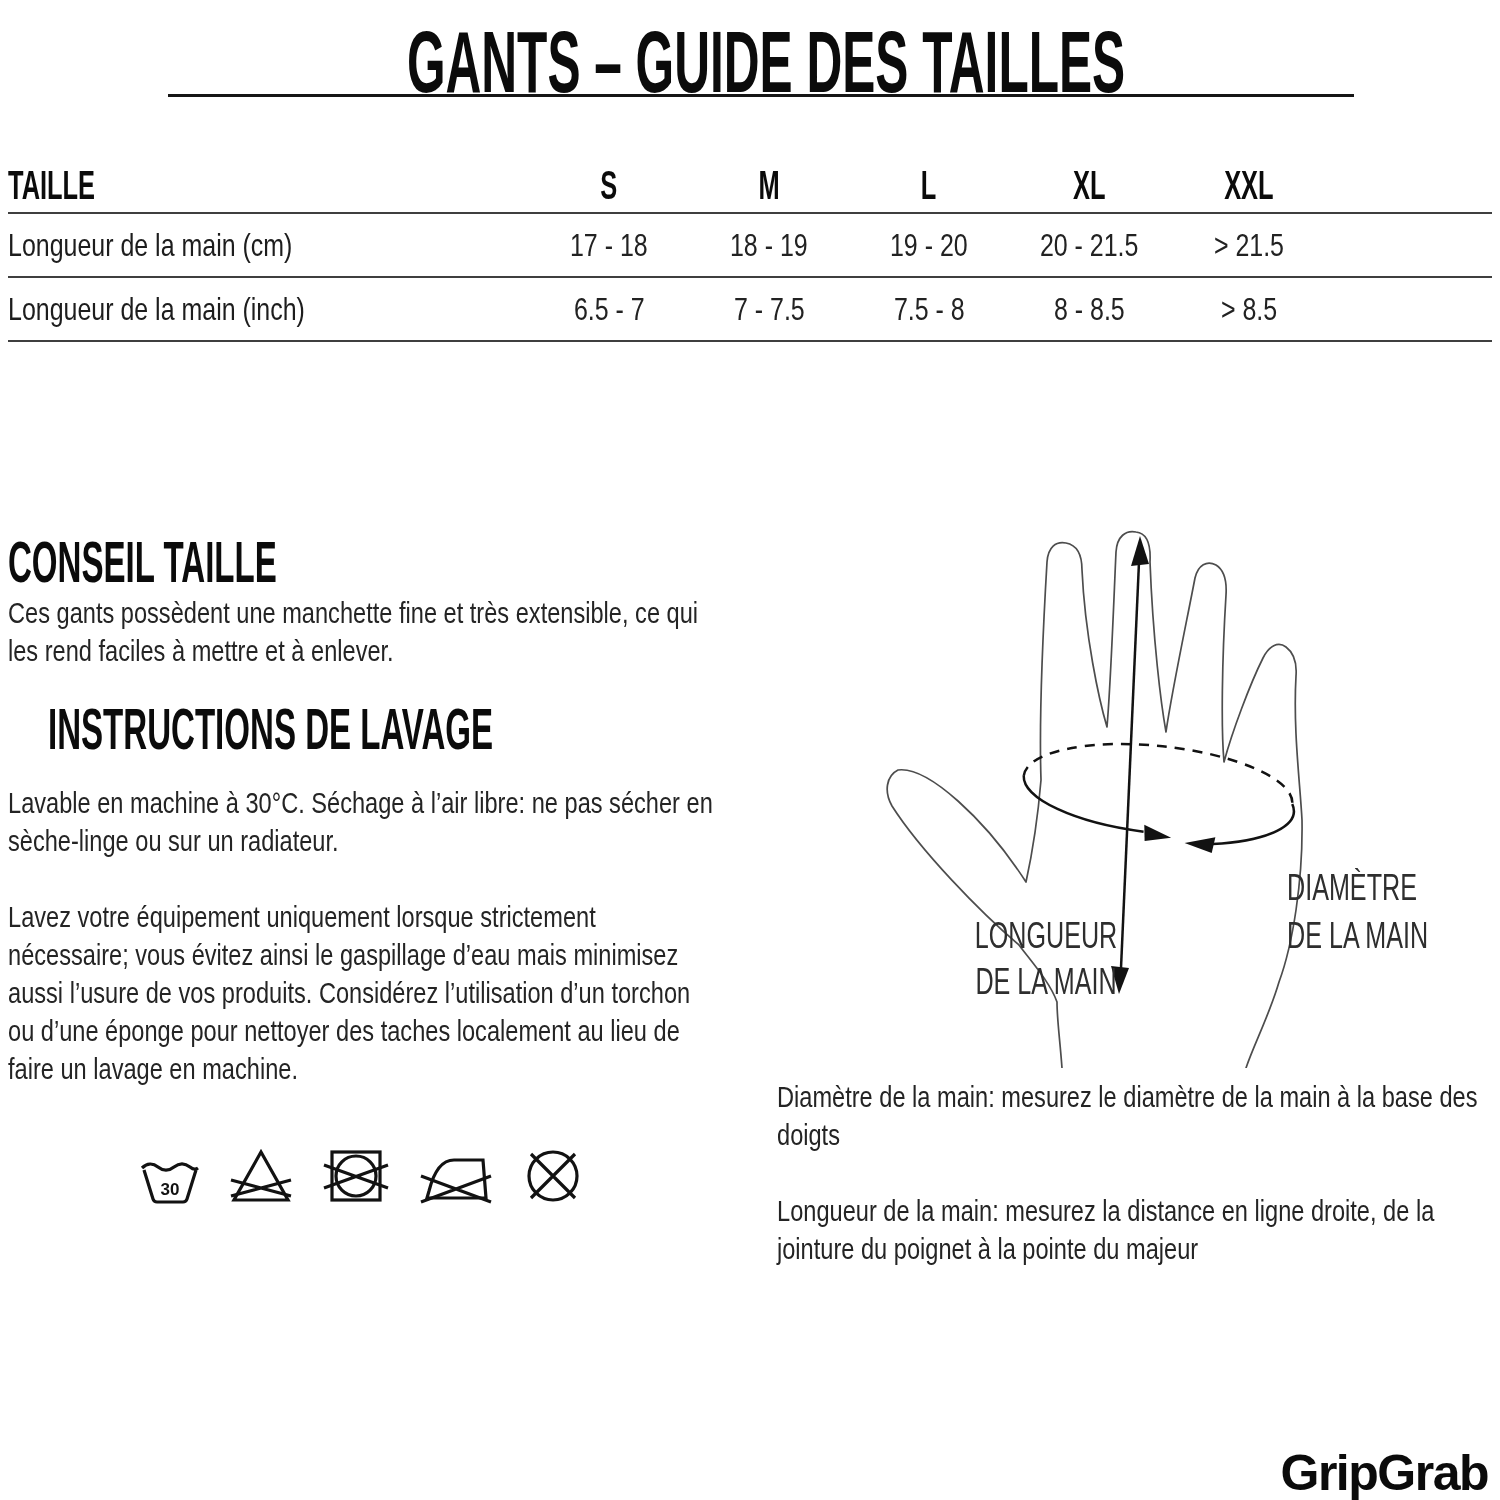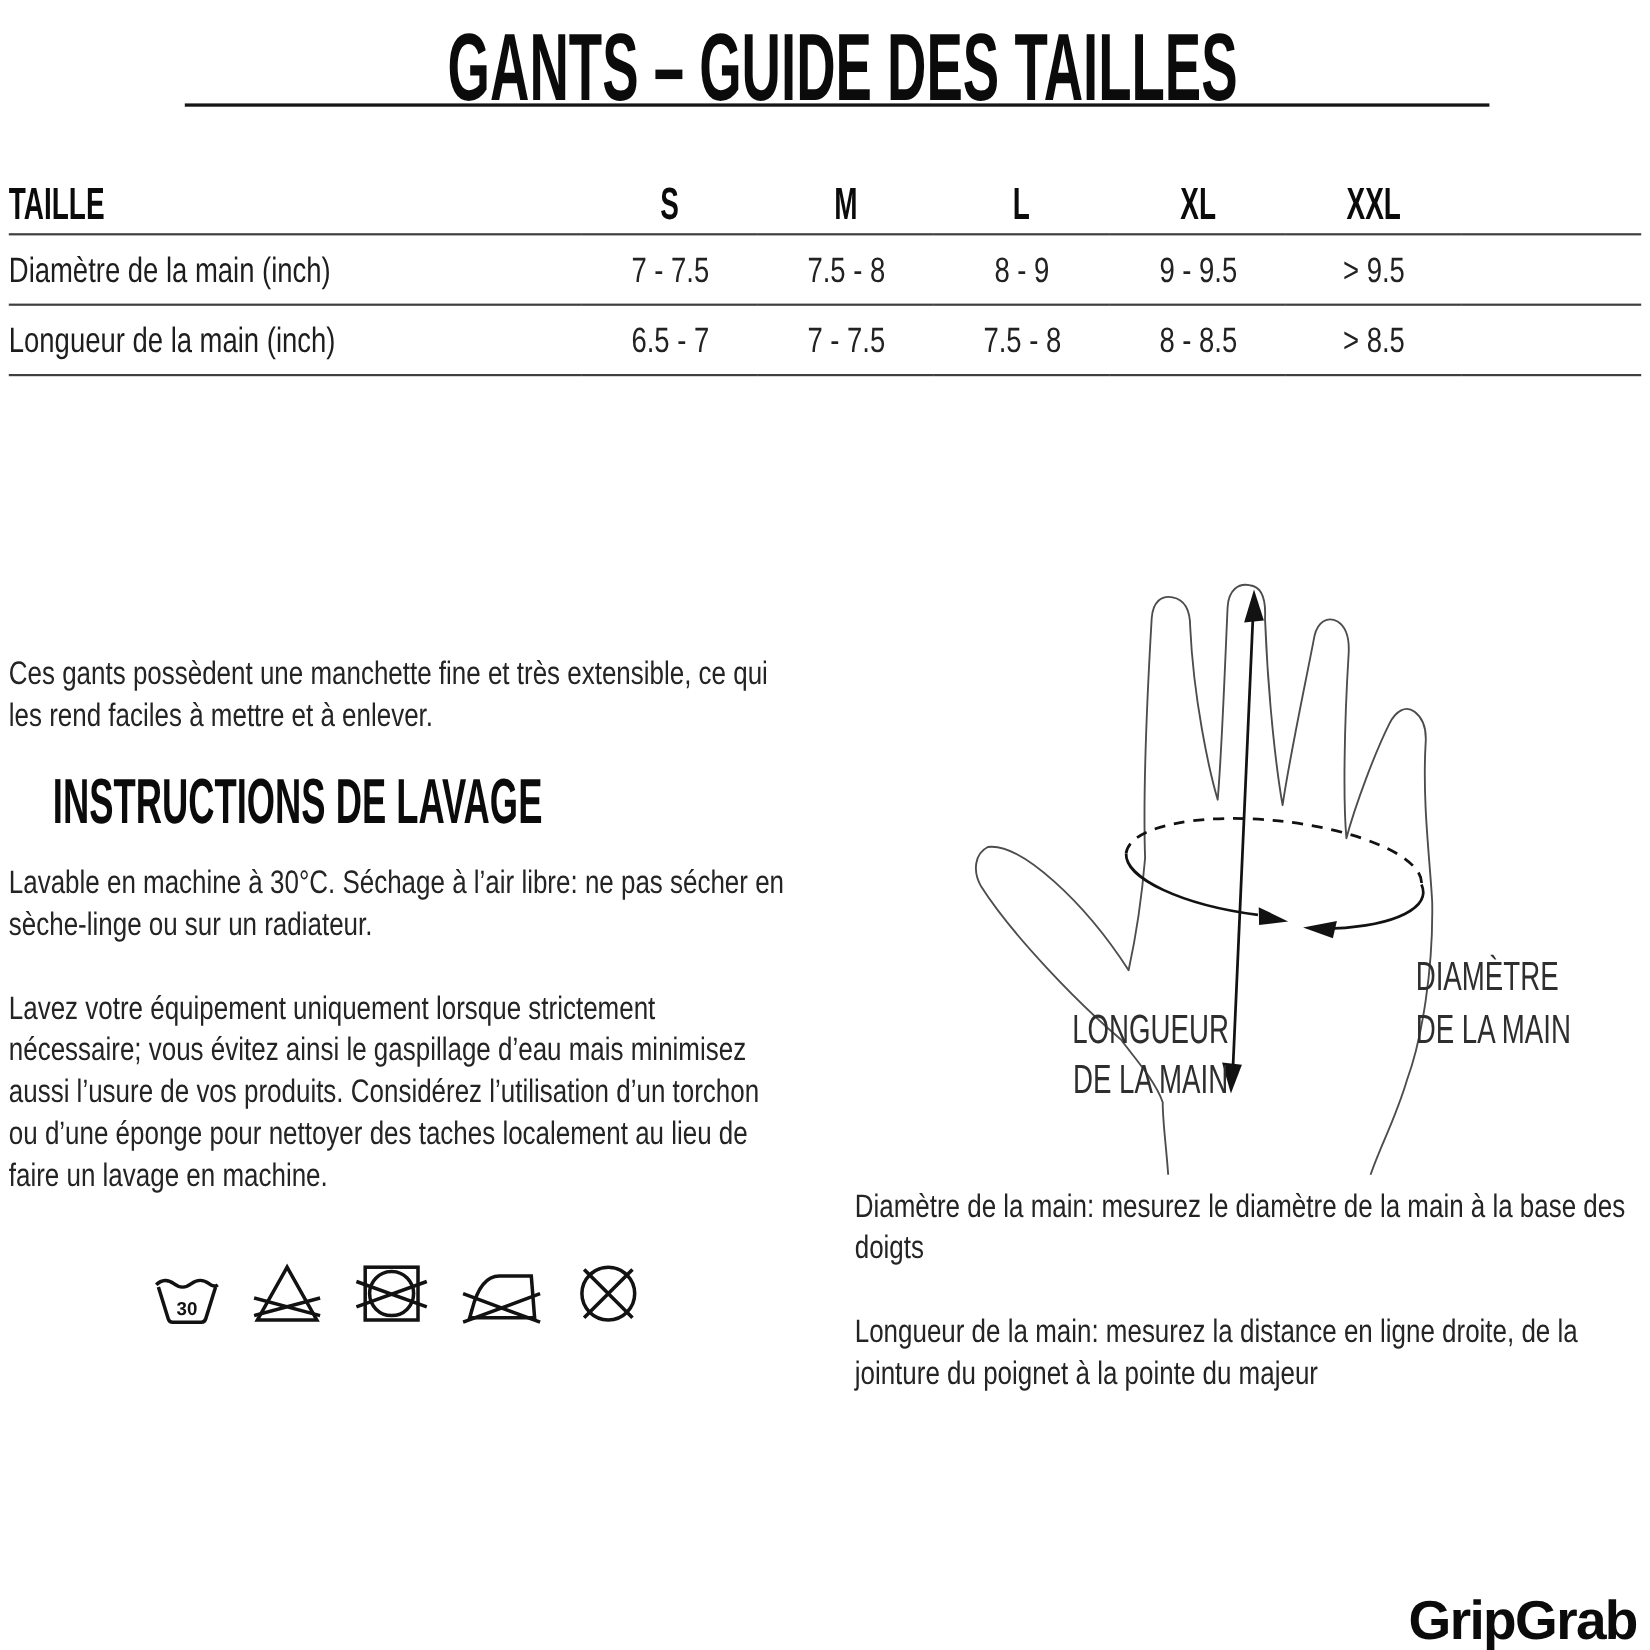--- a/index.html
+++ b/index.html
@@ -78,40 +78,41 @@
         <th><span class="cnd hdr">S</span></th>
         <th><span class="cnd hdr">M</span></th>
         <th><span class="cnd hdr">L</span></th>
         <th><span class="cnd hdr">XL</span></th>
         <th><span class="cnd hdr">XXL</span></th>
         <th></th>
       </tr>
     </thead>
     <tbody>
       <tr>
-        <td class="lblcol"><span class="cnd lbl">Diamètre de la main (inch)</span></td>
-        <td><span class="cnd val">7 - 7.5</span></td>
-        <td><span class="cnd val">7.5 - 8</span></td>
-        <td><span class="cnd val">8 - 9</span></td>
-        <td><span class="cnd val">9 - 9.5</span></td>
-        <td><span class="cnd val">&gt; 9.5</span></td>
+        <td class="lblcol"><span class="cnd lbl">Longueur de la main (cm)</span></td>
+        <td><span class="cnd val">17 - 18</span></td>
+        <td><span class="cnd val">18 - 19</span></td>
+        <td><span class="cnd val">19 - 20</span></td>
+        <td><span class="cnd val">20 - 21.5</span></td>
+        <td><span class="cnd val">&gt; 21.5</span></td>
         <td></td>
       </tr>
       <tr>
         <td class="lblcol"><span class="cnd lbl">Longueur de la main (inch)</span></td>
         <td><span class="cnd val">6.5 - 7</span></td>
         <td><span class="cnd val">7 - 7.5</span></td>
         <td><span class="cnd val">7.5 - 8</span></td>
         <td><span class="cnd val">8 - 8.5</span></td>
         <td><span class="cnd val">&gt; 8.5</span></td>
         <td></td>
       </tr>
     </tbody>
   </table>
 
+  <h2 class="sec-h" id="conseil-h"><span class="sq">CONSEIL TAILLE</span></h2>
   <p class="para" id="conseil-p">Ces gants possèdent une manchette fine et très extensible, ce qui
 les rend faciles à mettre et à enlever.</p>
 
   <h2 class="sec-h" id="lavage-h"><span class="sq">INSTRUCTIONS DE LAVAGE</span></h2>
   <p class="para" id="lavage-p1">Lavable en machine à 30°C. Séchage à l’air libre: ne pas sécher en
 sèche-linge ou sur un radiateur.</p>
   <p class="para" id="lavage-p2">Lavez votre équipement uniquement lorsque strictement
 nécessaire; vous évitez ainsi le gaspillage d’eau mais minimisez
 aussi l’usure de vos produits. Considérez l’utilisation d’un torchon
 ou d’une éponge pour nettoyer des taches localement au lieu de

